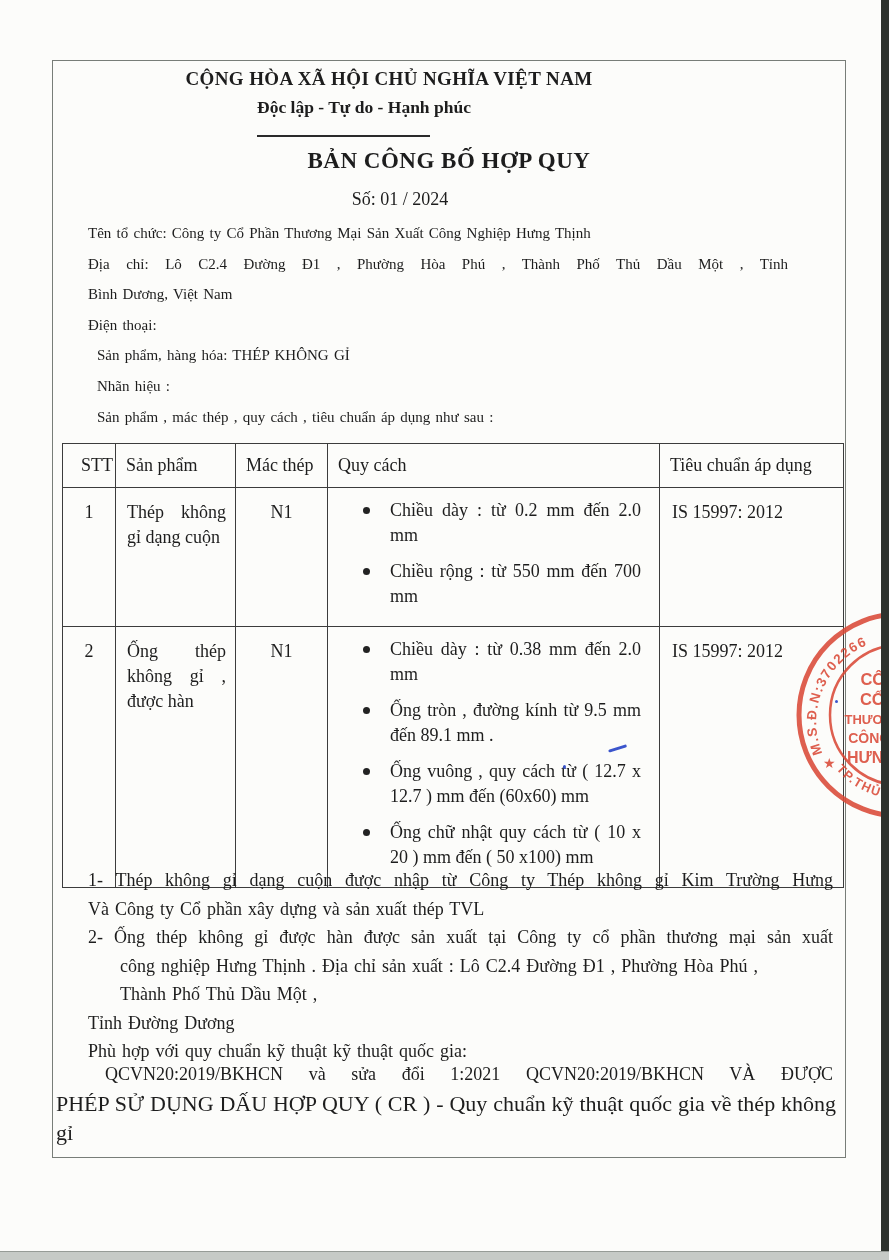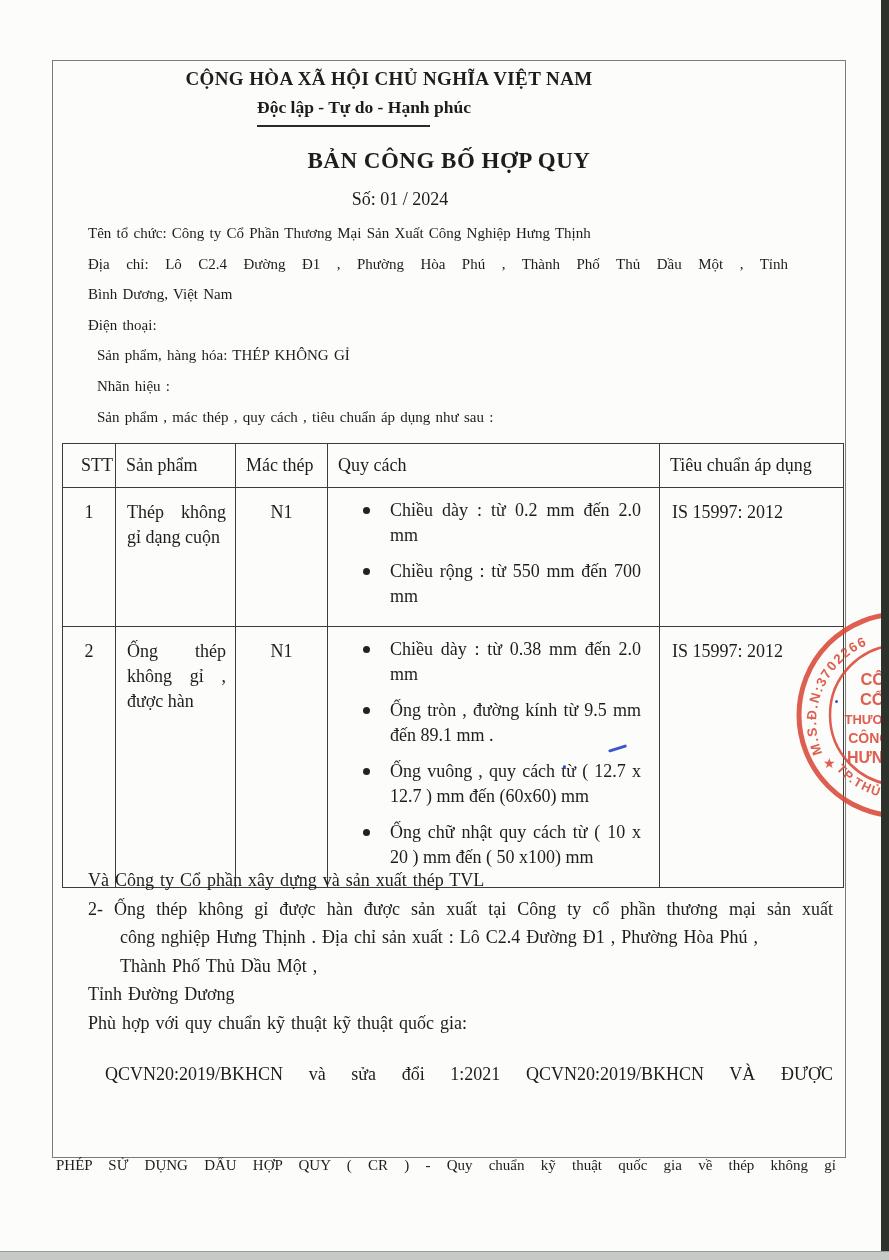--- a/index.html
+++ b/index.html
@@ -12,21 +12,21 @@
     color:#1d1d1d;
   }
   .abs{position:absolute;}
   .frame{
     left:52px;top:60px;width:792px;height:1096px;
     border:1.5px solid #787d78;
   }
   .center{text-align:center;}
   .republic{left:52px;top:68px;width:674px;font-size:19px;font-weight:bold;letter-spacing:.4px;}
   .motto{left:52px;top:97px;width:624px;font-size:17.5px;font-weight:bold;}
-  .motto .u{border-bottom:2px solid #2a2a2a;padding-bottom:8px;}
+  .motto .u{border-bottom:2px solid #2a2a2a;padding-bottom:18px;}
   .doc-title{left:52px;top:148px;width:794px;font-size:23px;font-weight:bold;letter-spacing:.5px;}
   .doc-number{left:52px;top:189px;width:696px;font-size:18px;}
   .bodytext{font-size:15px;line-height:30.5px;word-spacing:1.5px;}
   .org{left:88px;top:218px;width:700px;}
   .just-last{text-align:justify;text-align-last:justify;}
   .product{left:97px;top:340px;width:700px;line-height:31px;}
   .bold{font-weight:normal;}
 
   table.spec{
     position:absolute;left:62px;top:443px;width:781px;
@@ -51,21 +51,21 @@
   td.tc{padding:12px 6px 0 12px;}
   ul.bullets{margin:0;padding:0 12px 0 62px;list-style:none;}
   ul.bullets li{position:relative;text-align:justify;margin-bottom:11px;}
   ul.bullets li::before{
     content:"";position:absolute;left:-27px;top:9px;
     width:7px;height:7px;border-radius:50%;background:#222;
   }
   .notes{left:88px;top:866px;width:745px;line-height:28.5px;font-size:18px;word-spacing:1.5px;}
   .indent{padding-left:32px;}
   .conf1{left:105px;top:1060px;width:728px;font-size:18px;line-height:29px;}
-  .conf2{left:56px;top:1151px;width:780px;font-size:15px;line-height:29px;}
+  .conf2{left:56px;top:1089px;width:780px;font-size:22px;line-height:29px;}
 
   .stamp{left:780px;top:595px;width:240px;height:240px;opacity:.88;}
   .edge-right{left:881px;top:0;width:8px;height:1260px;background:#2d322d;}
   .edge-bottom{left:0;top:1251px;width:889px;height:9px;background:#c6cac6;border-top:1px solid #969b96;}
   .pen-dash{left:608px;top:747px;width:19px;height:2.5px;background:#3b55cc;transform:rotate(-17deg);border-radius:2px;}
   .pen-dot1{left:563px;top:765px;width:3px;height:4px;background:#3b55cc;border-radius:50%;}
   .pen-dot2{left:835px;top:700px;width:3px;height:3px;background:#3b55cc;border-radius:50%;}
 </style>
 </head>
 <body>
@@ -140,20 +140,21 @@
             <li>Ống vuông , quy cách từ ( 12.7 x 12.7 ) mm đến (60x60) mm</li>
             <li>Ống chữ nhật quy cách từ ( 10 x 20 ) mm đến ( 50 x100) mm</li>
           </ul>
         </td>
         <td class="tc">IS 15997: 2012</td>
       </tr>
     </tbody>
   </table>
 
   <div class="abs notes">
+    <div class="just-last">1- Thép không gỉ dạng cuộn được nhập từ Công ty Thép không gỉ Kim Trường Hưng</div>
     <div>Và Công ty Cổ phần xây dựng và sản xuất thép TVL</div>
     <div class="just-last">2- Ống thép không gỉ được hàn được sản xuất tại Công ty cổ phần thương mại sản xuất</div>
     <div class="indent">công nghiệp Hưng Thịnh . Địa chỉ sản xuất : Lô C2.4 Đường Đ1 , Phường Hòa Phú ,</div>
     <div class="indent">Thành Phố Thủ Dầu Một ,</div>
     <div>Tỉnh Đường Dương</div>
     <div>Phù hợp với quy chuẩn kỹ thuật kỹ thuật quốc gia:</div>
   </div>
 
   <div class="abs conf1 just-last">QCVN20:2019/BKHCN và sửa đổi 1:2021 QCVN20:2019/BKHCN VÀ ĐƯỢC</div>
   <div class="abs conf2 just-last">PHÉP SỬ DỤNG DẤU HỢP QUY ( CR ) - Quy chuẩn kỹ thuật quốc gia về thép không gỉ</div>

